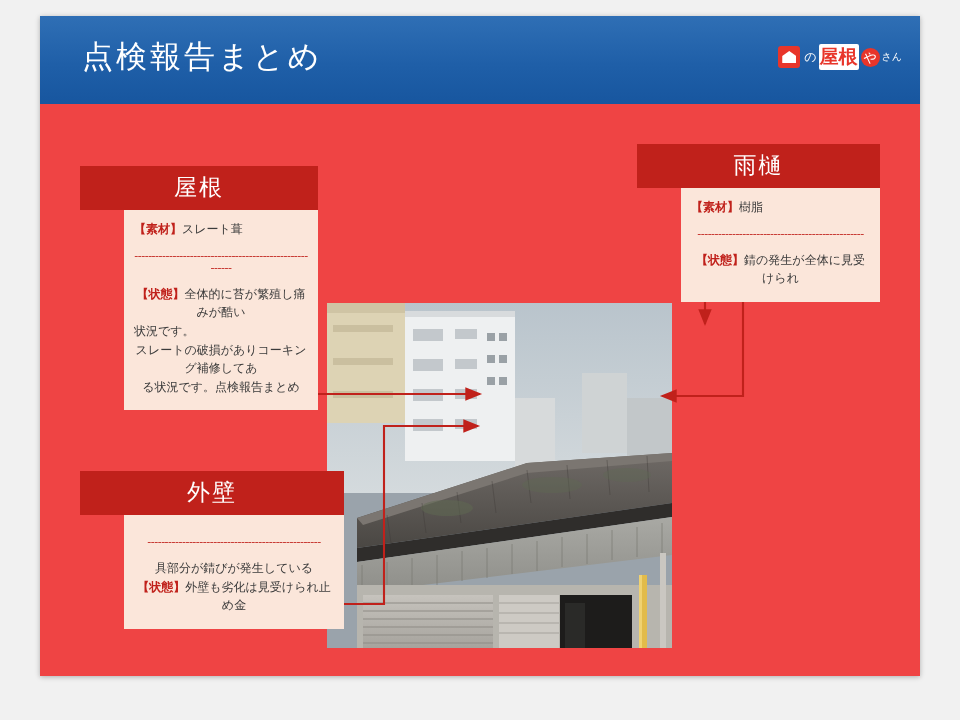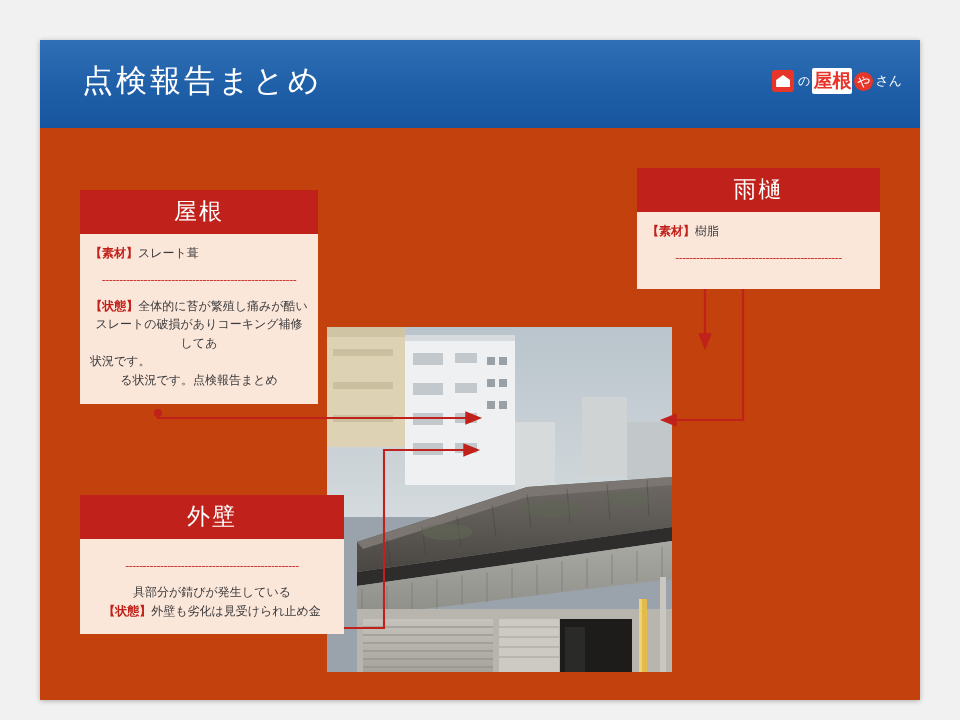--- a/index.html
+++ b/index.html
@@ -24,24 +24,24 @@
     position: absolute;
     left: 0; top: 0;
     width: 960px; height: 720px;
     background: #f1f1f1;
   }
 
   
   .slide-card {
     position: absolute;
     left: 40px;
-    top: 40px;
+    top: 16px;
     width: 880px;
     height: 660px;
-    background: #c2410c;
+    background: #ef4444;
     box-shadow: 0 1px 5px rgba(0,0,0,0.28);
   }
 
   
   .header-band {
     position: absolute;
     left: 0;
     top: 0;
     width: 880px;
     height: 88px;
@@ -106,21 +106,21 @@
     background: #e8352a;
     color: #ffffff;
     font-size: 13px;
     border-radius: 50%;
     width: 19px; height: 19px;
     line-height: 19px;
     text-align: center;
     font-family: "DejaVu Sans", sans-serif;
   }
   .logo-text-3 {
-    font-size: 13px;
+    font-size: 10px;
     color: #ffffff;
     font-family: Liberation Mono, monospace;
   }
 
   
   .photo {
     position: absolute;
     left: 287px;
     top: 287px;
     width: 345px;
@@ -144,20 +144,21 @@
     font-family: "DejaVu Sans", sans-serif;
   }
   .card-body {
     background: #fbe6da;
     padding: 10px 10px 14px 10px;
     font-size: 12px;
     line-height: 1.55;
     color: #3b3b3b;
     text-align: center;
     font-family: "DejaVu Sans", sans-serif;
+    margin-left: 44px;
   }
   .label-red {
     color: #c0211b;
     font-weight: bold;
   }
   .divider {
     color: #c0211b;
     letter-spacing: -0.5px;
     font-size: 11px;
     line-height: 1.1;
@@ -345,33 +346,36 @@
     <div class="card" id="card-roof">
       <div class="card-header">屋根</div>
       <div class="card-body">
         <p class="body-line left">
           <span class="label-red">【素材】</span><span>スレート葺</span>
         </p>
         <p class="divider">--------------------------------------------------------</p>
         <p class="body-line">
           <span class="label-red">【状態】</span><span>全体的に苔が繁殖し痛みが酷い</span>
         </p>
+        <p class="body-line left">状況です。</p>
         <p class="body-line">スレートの破損がありコーキング補修してあ</p>
-        <p class="body-line left">状況です。</p>
         <p class="body-line">る状況です。点検報告まとめ</p>
       </div>
     </div>
 
     <div class="card" id="card-gutter">
       <div class="card-header">雨樋</div>
       <div class="card-body">
         <p class="body-line left">
           <span class="label-red">【素材】</span><span>樹脂</span>
         </p>
         <p class="divider">------------------------------------------------</p>
+        <p class="body-line">
+          <span class="label-red">【状態】</span><span>錆の発生が全体に見受けられ</span>
+        </p>
       </div>
     </div>
 
     <div class="card" id="card-wall">
       <div class="card-header">外壁</div>
       <div class="card-body">
         <p class="divider">--------------------------------------------------</p>
         <p class="body-line">具部分が錆びが発生している</p>
         <p class="body-line">
           <span class="label-red">【状態】</span><span>外壁も劣化は見受けられ止め金</span>

